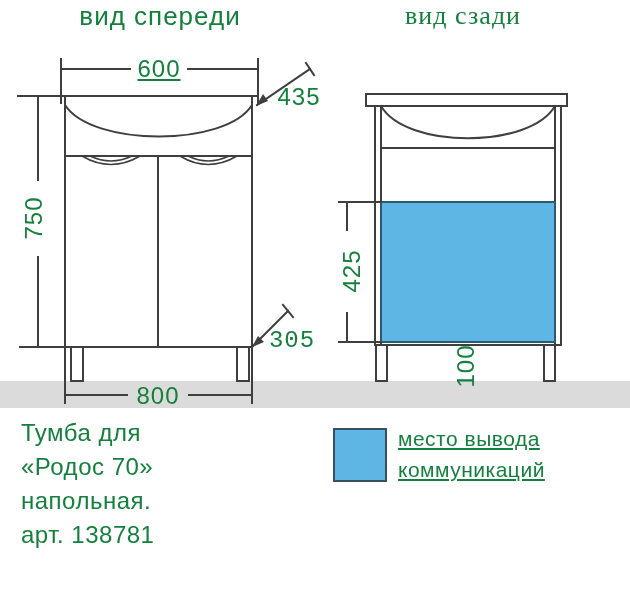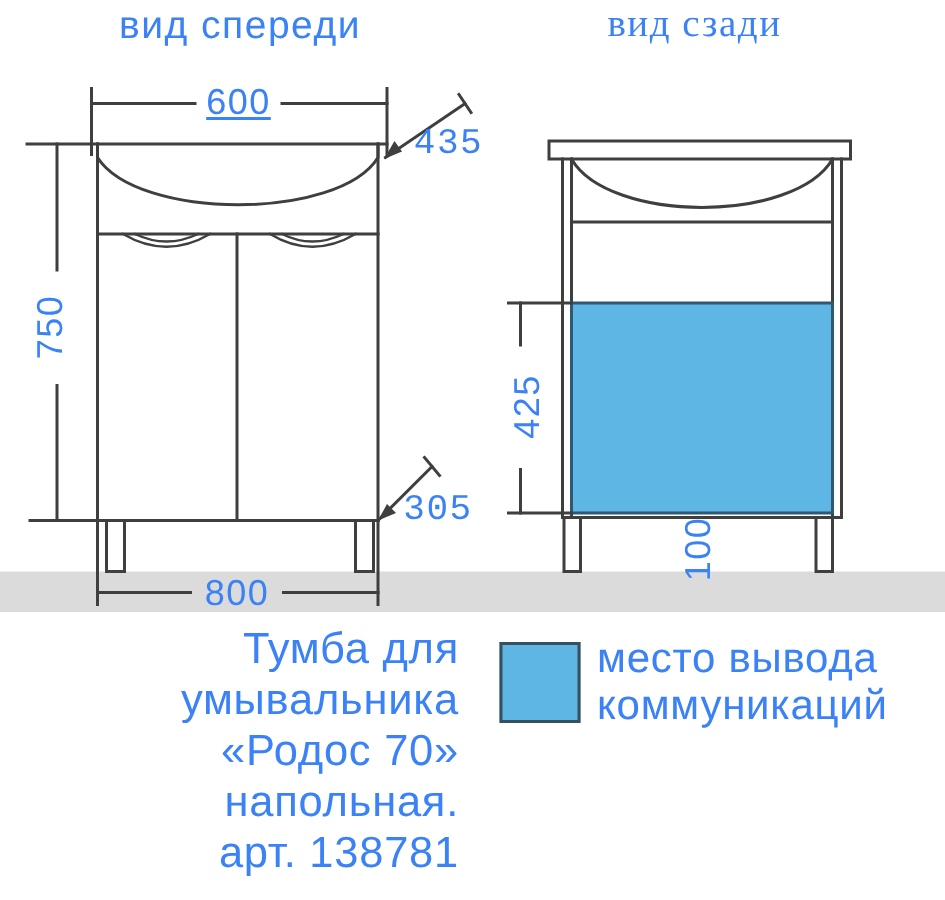--- a/index.html
+++ b/index.html
@@ -1,30 +1,30 @@
 <!DOCTYPE html>
 <html><head>
 <meta charset="utf-8">
 <style>
   html,body{margin:0;padding:0;background:#fff;}
   .stage{
     position:relative;width:630px;height:600px;background:#ffffff;overflow:hidden;
-    font-family:"Liberation Sans", sans-serif;color:#3b82f6;
+    font-family:"Liberation Sans", sans-serif;color:#15803d;
   }
   .stage svg{position:absolute;left:0;top:0;}
   .label{position:absolute;text-align:center;white-space:nowrap;}
   .num{font-size:24px;letter-spacing:1px;}
   .title{font-size:26px;letter-spacing:1px;}
   .rot{transform:rotate(-90deg);transform-origin:center center;}
-  .caption{position:absolute;left:21px;top:416px;width:285px;text-align:right;
-           font-size:29px;line-height:34px;letter-spacing:0.5px;}
+  .caption{position:absolute;left:21px;top:416px;width:285px;text-align:left;
+           font-size:24px;line-height:34px;letter-spacing:0.5px;}
   .legend-square{position:absolute;left:333px;top:428px;width:50px;height:50px;
                  background:#5db6e3;border:2.5px solid #37505f;}
-  .legend-text{position:absolute;left:398px;top:423px;font-size:28px;line-height:31px;
-               letter-spacing:0.5px;}
+  .legend-text{position:absolute;left:398px;top:423px;font-size:21px;line-height:31px;
+               letter-spacing:0.5px;text-decoration:underline;}
 </style>
 </head>
 <body>
 
 <div class="stage">
 
   <svg width="630" height="600" viewBox="0 0 630 600">
 
     <rect x="0" y="381" width="630" height="27" fill="#dbdbdb"></rect>
 
@@ -86,31 +86,30 @@
       <path d="M339,202 H381"></path>
       <path d="M339,342 H381"></path>
       <path d="M347,202 V230 M347,313 V342"></path>
     </g>
   </svg>
 
   <div class="label title" style="left:40px;top:1px;width:240px;">вид спереди</div>
   <div class="label title" style="left:348px;top:1px;width:230px;font-family:Liberation Serif, serif;">вид сзади</div>
 
   <div class="label num" style="left:129px;top:55px;width:60px;text-decoration:underline;">600</div>
-  <div class="label num" style="left:272px;top:83px;width:54px;font-family:Liberation Mono, monospace;">435</div>
+  <div class="label num" style="left:272px;top:83px;width:54px;">435</div>
   <div class="label num rot" style="left:-8px;top:206px;width:80px;height:24px;">750</div>
   <div class="label num" style="left:266px;top:327px;width:52px;font-family:Liberation Mono, monospace;">305</div>
   <div class="label num" style="left:128px;top:382px;width:60px;">800</div>
 
   <div class="label num rot" style="left:310px;top:259px;width:80px;height:24px;">425</div>
   <div class="label num rot" style="left:424px;top:354px;width:80px;height:24px;">100</div>
 
   <div class="caption">
     <div>Тумба для</div>
-    <div>умывальника</div>
     <div>«Родос 70»</div>
     <div>напольная.</div>
     <div>арт. 138781</div>
   </div>
 
   <div class="legend-square"></div>
   <div class="legend-text">
     <div>место вывода</div>
     <div>коммуникаций</div>
   </div>

